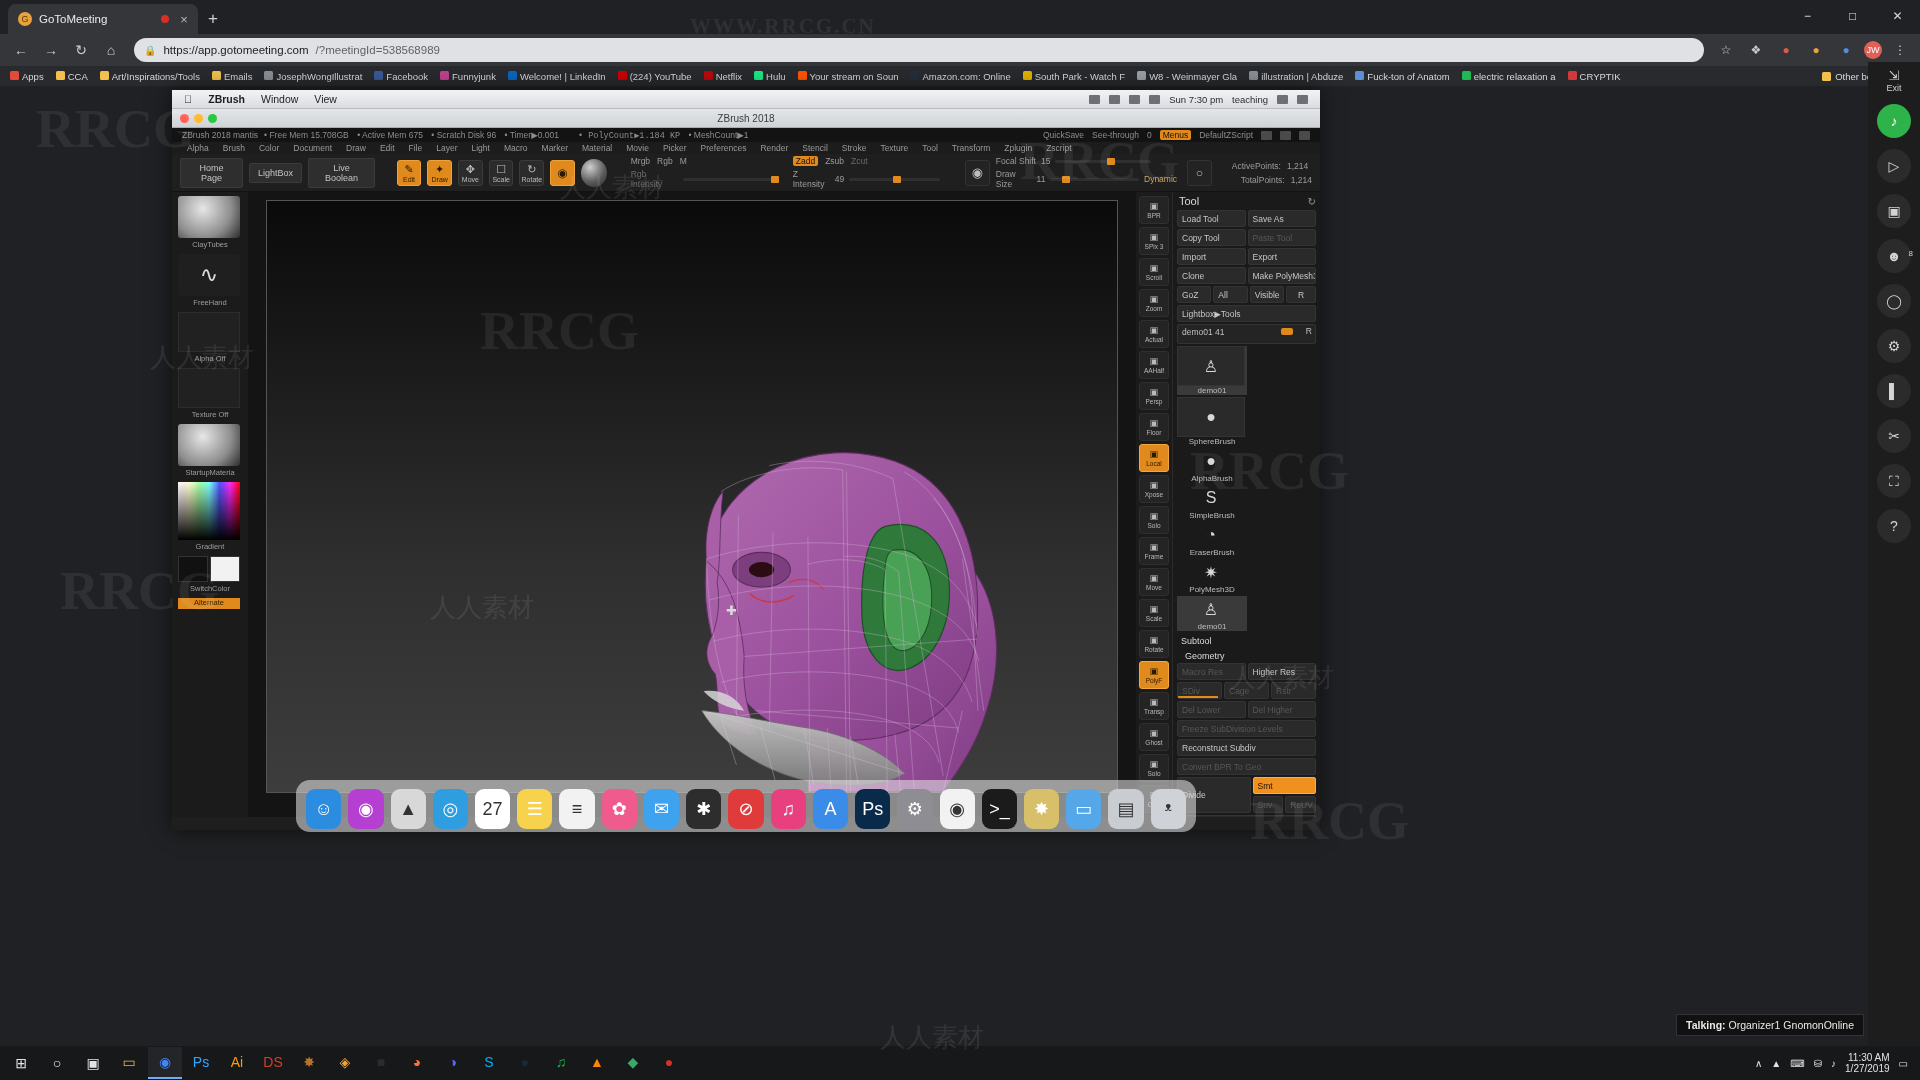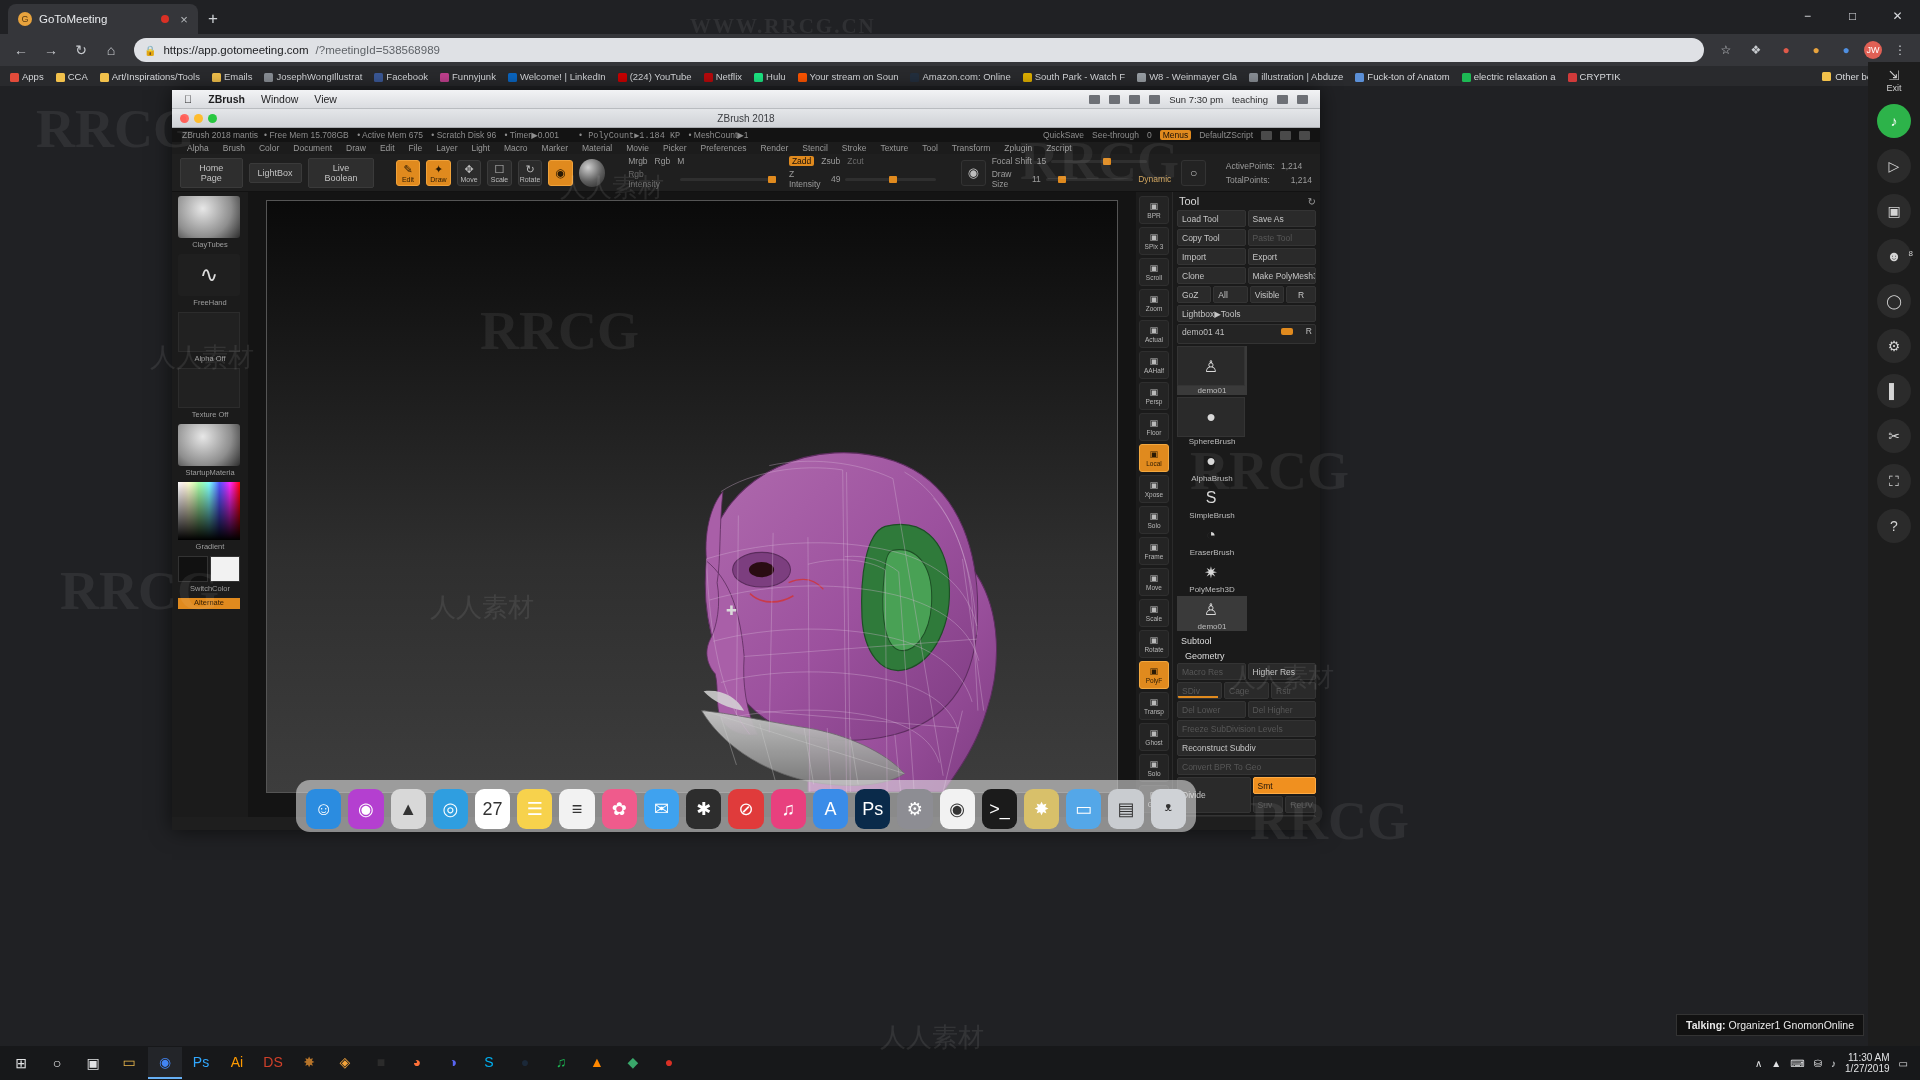--- a/index.html
+++ b/index.html
@@ -27,21 +27,21 @@
   .lock { font-size:10px; color:#5f6368;}
   .omni-host { color:#202124; }
   .omni-rest { color:#5f6368; }
   .omni-right { display:flex; gap:6px; align-items:center; margin-left:auto; }
   .rightico { width:24px;height:24px;display:flex;align-items:center;justify-content:center;font-size:12px;color:#c9ccd0;}
   .avatar-c { width:18px;height:18px;border-radius:50%;background:#e06055;color:#fff;font-size:9px;
               display:flex;align-items:center;justify-content:center;}
 
   .bkmks { height:20px; background:#292a2d; display:flex; align-items:center; gap:0px; padding:0 4px;
            font-size:9.5px; color:#d6d8db; white-space:nowrap; overflow:hidden; }
-  .bk { display:flex; align-items:flex-end; gap:3px; padding:0 6px; }
+  .bk { display:flex; align-items:flex-start; gap:3px; padding:0 6px; }
   .bkico { width:9px;height:9px;border-radius:1.5px;display:inline-block;flex:none;}
   .bk-other { margin-left:auto; padding-right:8px; display:flex;align-items:center;gap:4px;}
 
   
   #zwin { position:absolute; left:172px; top:90px; width:1148px; height:740px; background:#1e1e1e;
           box-shadow:0 0 20px rgba(0,0,0,.6); }
   .mac-menu { height:19px; background:linear-gradient(#f2f3f5,#dadce0); display:flex; align-items:center;
               gap:16px; padding:0 12px; font-size:10.5px; color:#1d1d1f; border-bottom:1px solid #b9bcc0;}
   .mac-menu .apple { font-size:11px; }
   .mac-menu b { font-weight:bold; }
@@ -436,21 +436,21 @@
     </div>
     <div class="tbicon" style="background:#232323;border-color:#333;margin-left:4px">
         <span style="font-size:12px">○</span>
       </div>
 
     <div style="display:flex;flex-direction:column;gap:4px;margin-left:14px;">
       <div style="display:flex;gap:6px;">
           <span class="field">ActivePoints:</span>
           <span class="field">1,214</span>
         </div>
-      <div style="display:flex;gap:21px;">
+      <div style="display:flex;gap:6px;margin-left:9px;">
           <span class="field">TotalPoints:</span>
           <span class="field">1,214</span>
         </div>
     </div>
   </div>
 
   <div class="zbody">
 
     <div class="left-shelf">
       <div class="swatch"></div>

